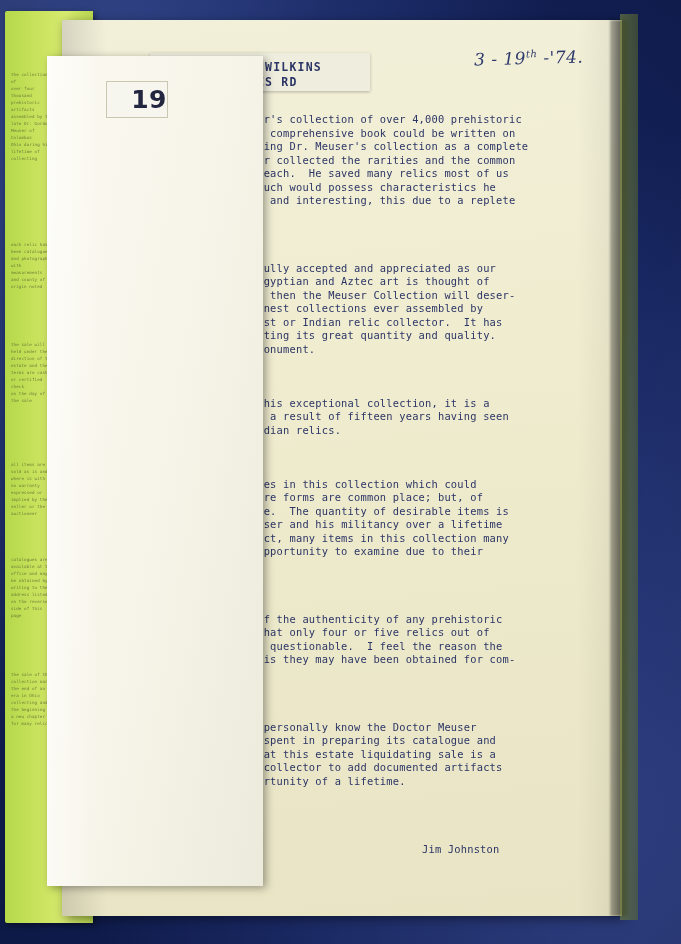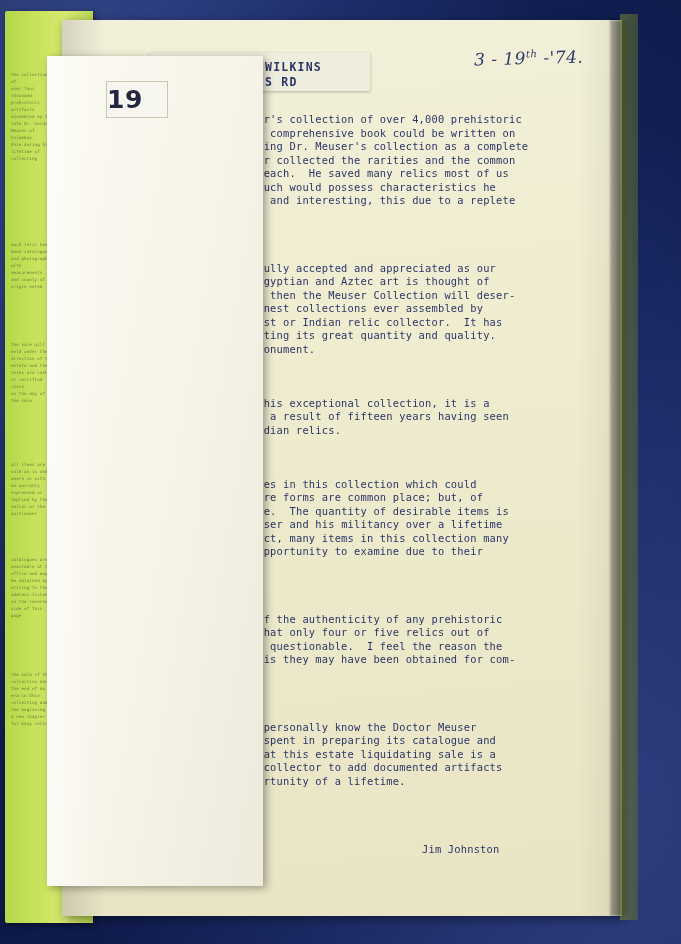--- a/index.html
+++ b/index.html
@@ -201,21 +201,21 @@
   .pagenum-box {
     position: absolute;
     left: 106px;
     top: 81px;
     width: 60px;
     height: 35px;
     background: #f7f6ee;
     border: 1px solid #c9c6b2;
     display: flex;
     align-items: center;
-    justify-content: flex-start;
+    justify-content: flex-end;
   }
   .pagenum {
     color: #23263f;
     font-family: "DejaVu Sans", sans-serif;
     font-size: 25px;
     font-weight: bold;
     letter-spacing: 0.5px;
   }
 
   

